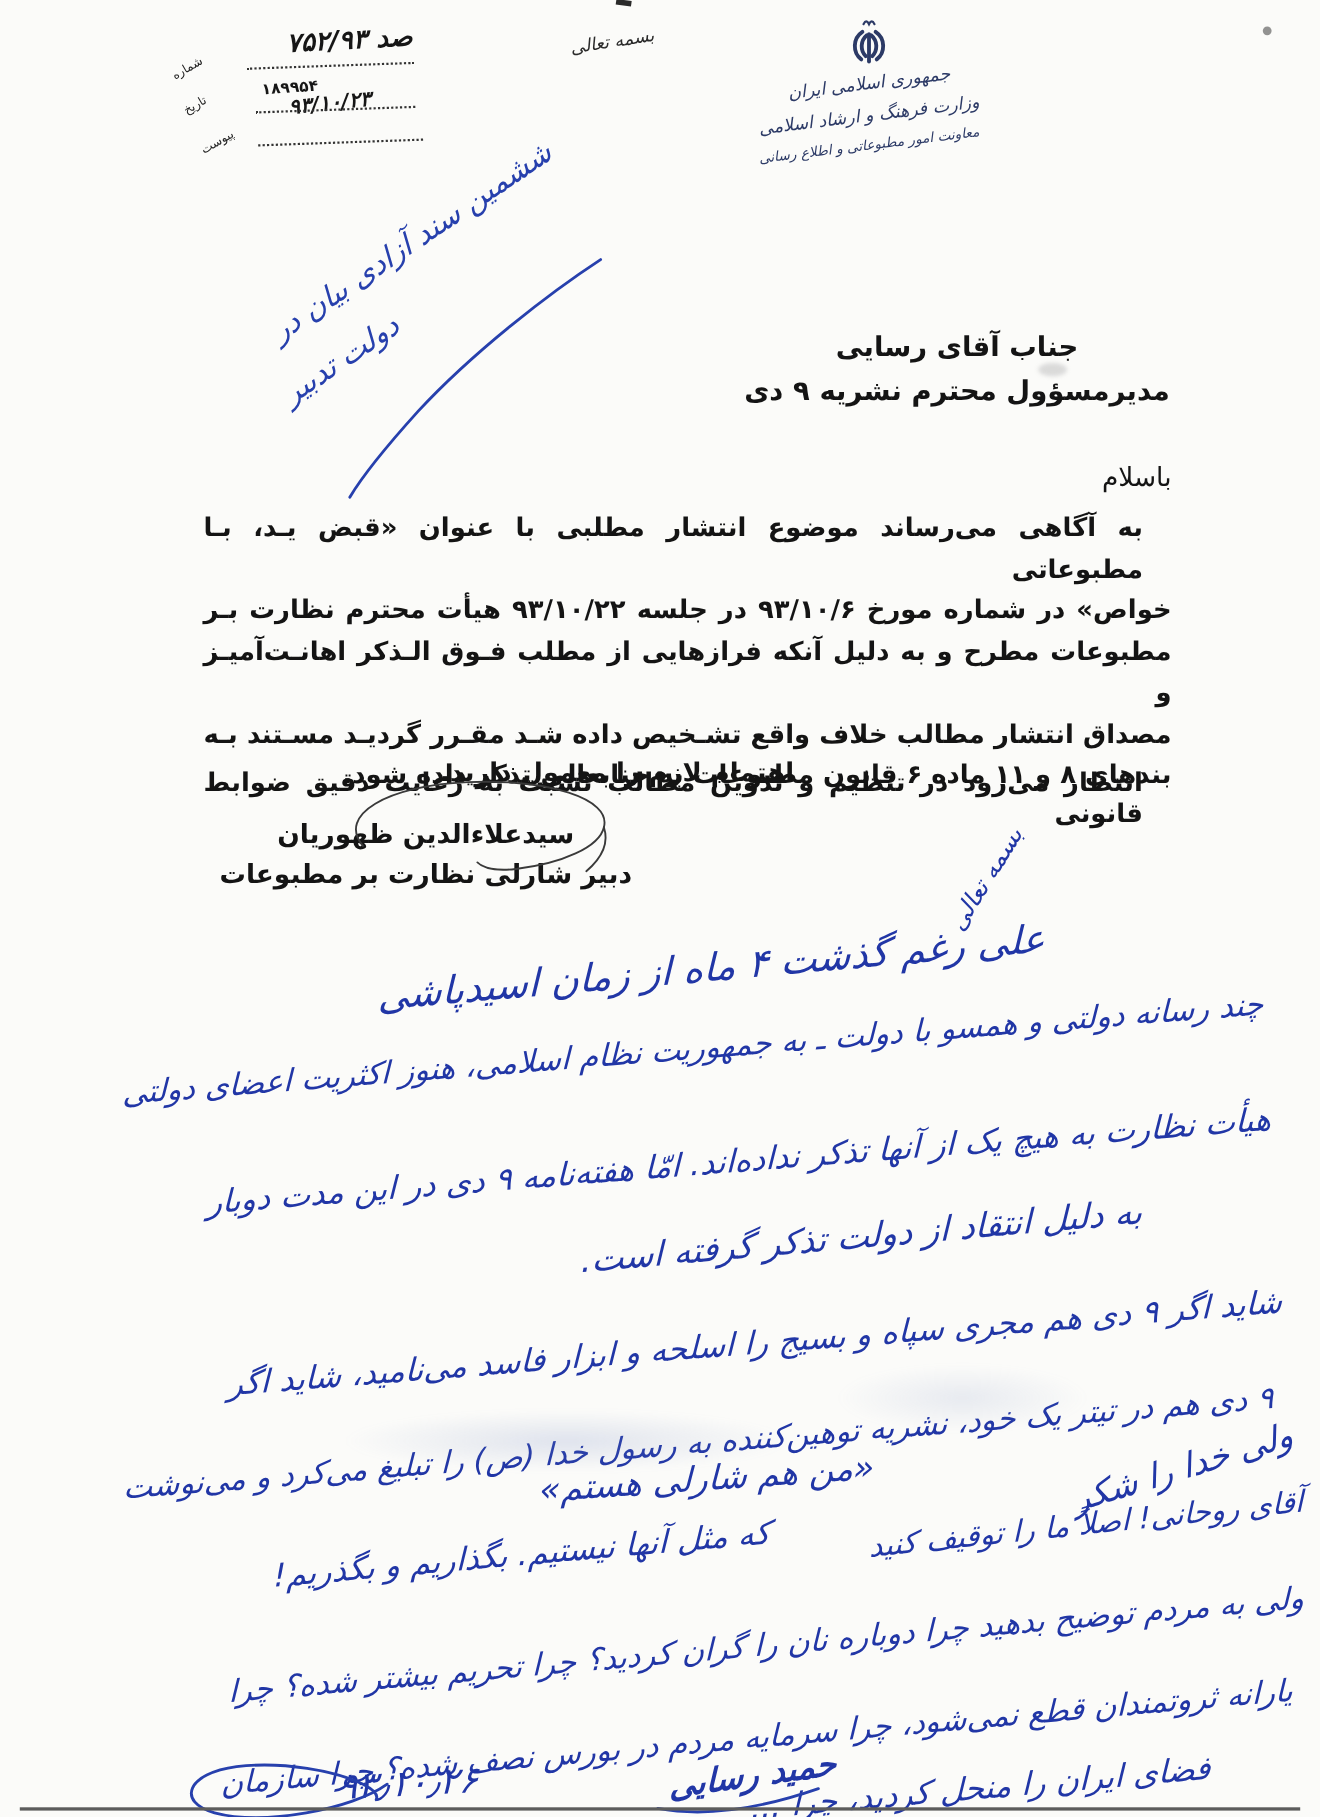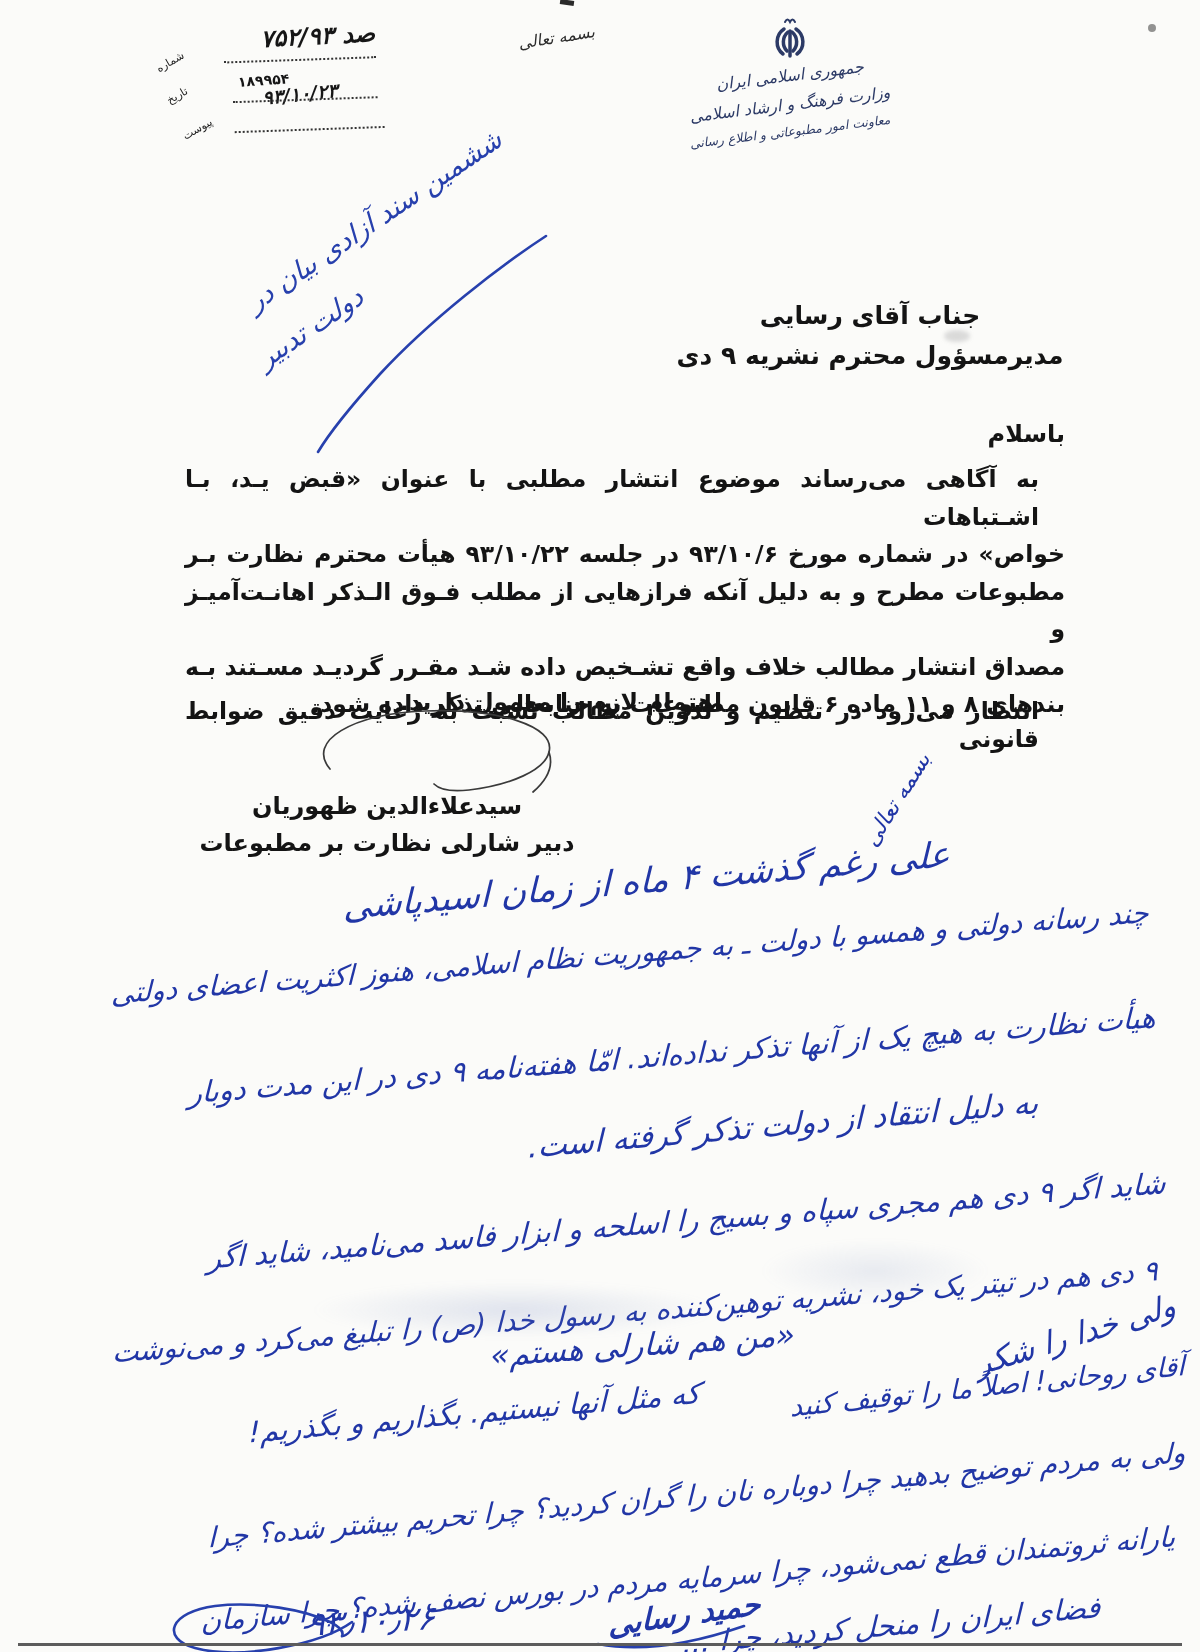--- a/index.html
+++ b/index.html
@@ -45,32 +45,32 @@
   .top-note{position:absolute;left:110px;top:240px;width:440px;direction:rtl;
             color:#2740ad;transform:rotate(-34deg) skewX(-4deg);font-style:italic;}
   .top-note .n1{font-size:27px;white-space:nowrap;}
   .top-note .n2{font-size:27px;white-space:nowrap;padding-left:120px;margin-top:22px;
                 text-align:left;}
 
   
   .typed{color:#141414;direction:rtl;}
   .recipient{position:absolute;left:590px;top:296px;width:560px;text-align:center;
              font-size:25px;font-weight:bold;line-height:40px;}
-  .salutation{position:absolute;right:135px;top:420px;font-size:24px;font-weight:bold;}
+  .salutation{position:absolute;right:135px;top:420px;font-size:24px;font-weight:normal;}
   .para1{position:absolute;left:185px;top:461px;width:880px;font-size:23.5px;
          font-weight:bold;line-height:37.5px;}
   .pline{text-align:justify;text-align-last:justify;}
   .pline.first{padding-right:26px;}
   .pline.last{text-align-last:right;}
   .para2l1{position:absolute;left:185px;top:650px;width:880px;font-size:23.5px;
            font-weight:bold;text-align:justify;text-align-last:justify;padding-right:26px;margin-top:47px;}
   .para2l2{position:absolute;left:400px;top:688px;width:520px;font-size:23.5px;
            font-weight:bold;text-align:left;}
   .signer{position:absolute;left:182px;top:740px;width:410px;text-align:center;
-          font-size:24px;font-weight:bold;line-height:37px;margin-top:48px;}
+          font-size:24px;font-weight:bold;line-height:37px;}
 
   
   .hw{position:absolute;color:#2136a6;direction:rtl;white-space:nowrap;
       font-style:italic;letter-spacing:-0.3px;transform-origin:100% 50%;}
   .hw-bism{right:275px;top:742px;font-size:22px;transform:rotate(-58deg);}
   .hw0{right:250px;top:834px;font-size:35px;transform:rotate(-5deg) skewX(-5deg);}
   .hw1{right:52px;top:896px;font-size:28px;transform:rotate(-4.5deg) skewX(-5deg);}
   .hw2{right:45px;top:1000px;font-size:29px;transform:rotate(-4.5deg) skewX(-5deg);}
   .hw3{right:162px;top:1084px;font-size:31px;transform:rotate(-5deg) skewX(-5deg);}
   .hw4{right:35px;top:1166px;font-size:29px;transform:rotate(-4.5deg) skewX(-5deg);}
@@ -147,21 +147,21 @@
   </div>
 
   <div class="typed recipient" data-name="recipient-block">
     <div data-name="recipient-name">جناب آقای رسایی</div>
     <div data-name="recipient-title">مدیرمسؤول محترم نشریه ۹ دی</div>
   </div>
 
   <div class="typed salutation" data-name="salutation">باسلام</div>
 
   <div class="typed para1" data-name="letter-paragraph-1">
-    <div class="pline first" data-name="paragraph-line">به آگاهی می‌رساند موضوع انتشار مطلبی با عنوان «قبض یـد، بـا اشـتباهات</div>
+    <div class="pline first" data-name="paragraph-line">به آگاهی می‌رساند موضوع انتشار مطلبی با عنوان «قبض یـد، بـا مطبوعاتی</div>
     <div class="pline" data-name="paragraph-line">خواص» در شماره مورخ ۹۳/۱۰/۶ در جلسه ۹۳/۱۰/۲۲ هیأت محترم نظارت بـر</div>
     <div class="pline" data-name="paragraph-line">مطبوعات مطرح و به دلیل آنکه فرازهایی از مطلب فـوق الـذکر اهانـت‌آمیـز و</div>
     <div class="pline" data-name="paragraph-line">مصداق انتشار مطالب خلاف واقع تشـخیص داده شـد مقـرر گردیـد مسـتند بـه</div>
     <div class="pline last" data-name="paragraph-line">بندهای ۸ و ۱۱ ماده ۶ قانون مطبوعات به جنابعالی تذکر داده شود.</div>
   </div>
 
   <div class="typed para2l1" data-name="letter-paragraph-2-line1">انتظار می‌رود در تنظیم و تدوین مطالب نسبت به رعایت دقیق ضوابط قانونی</div>
   <div class="typed para2l2" data-name="letter-paragraph-2-line2">اهتمام لازم را معمول دارید.</div>
 
   <div class="typed signer" data-name="signer-block">

